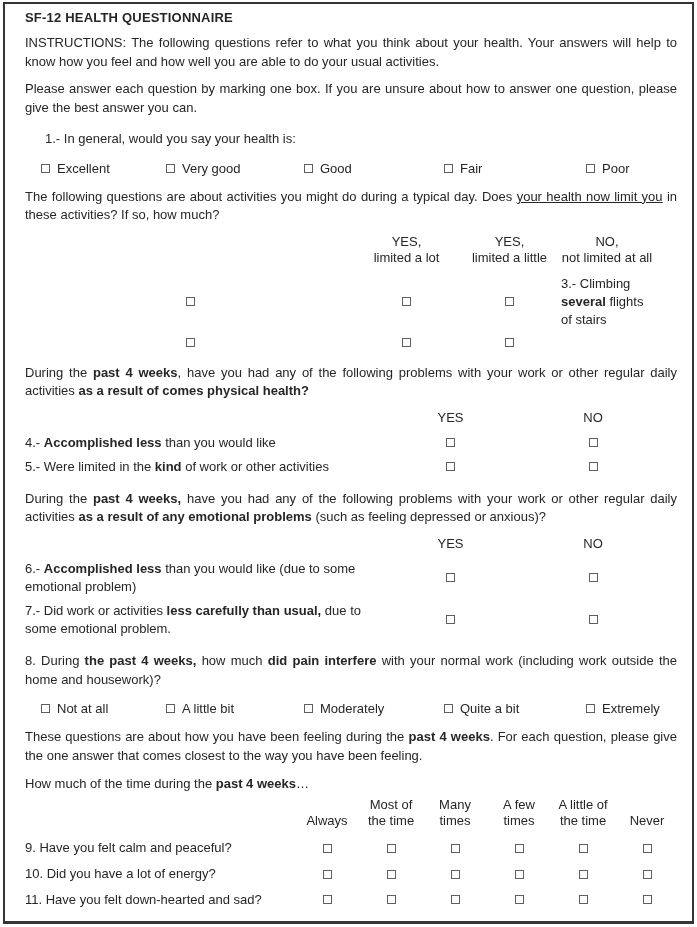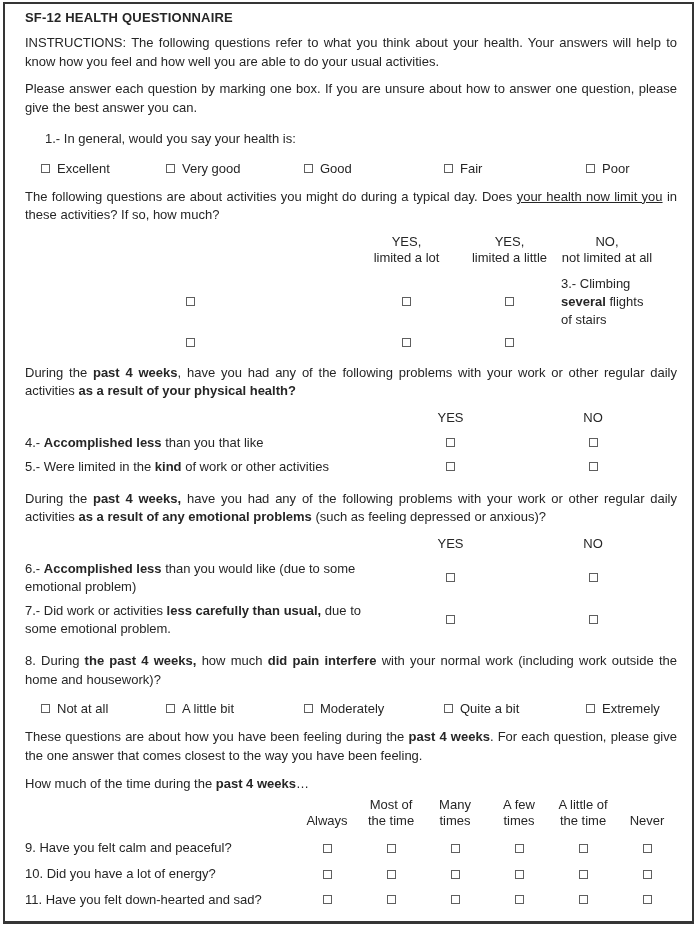--- a/index.html
+++ b/index.html
@@ -92,28 +92,28 @@
         <span class="cb"></span>
       </div>
     <div class="gc">
         <span class="cb"></span>
       </div>
     <div class="gc">
         <span class="cb"></span>
       </div>
   </div>
 
-  <p class="mt14"><span>During the </span><span class="b">past 4 weeks</span><span>, have you had any of the following problems with your work or other regular daily activities </span><span class="b">as a result of your physical health?</span></p>
+  <p class="mt14"><span>During the </span><span class="b">past 4 weeks</span><span>, have you had any of the following problems with your work or other regular daily activities </span><span class="b">as a result of comes physical health?</span></p>
 
   <div class="grid g2">
     <div class="hdrpad"></div>
     <div class="gh">YES</div>
     <div class="gh">NO</div>
 
-    <div class="gl"><span>4.- </span><span class="b">Accomplished less</span><span> than you that like</span></div>
+    <div class="gl"><span>4.- </span><span class="b">Accomplished less</span><span> than you would like</span></div>
     <div class="gc">
         <span class="cb"></span>
       </div>
     <div class="gc">
         <span class="cb"></span>
       </div>
 
     <div class="gl"><span>5.- Were limited in the </span><span class="b">kind</span><span> of work or other activities</span></div>
     <div class="gc">
         <span class="cb"></span>

